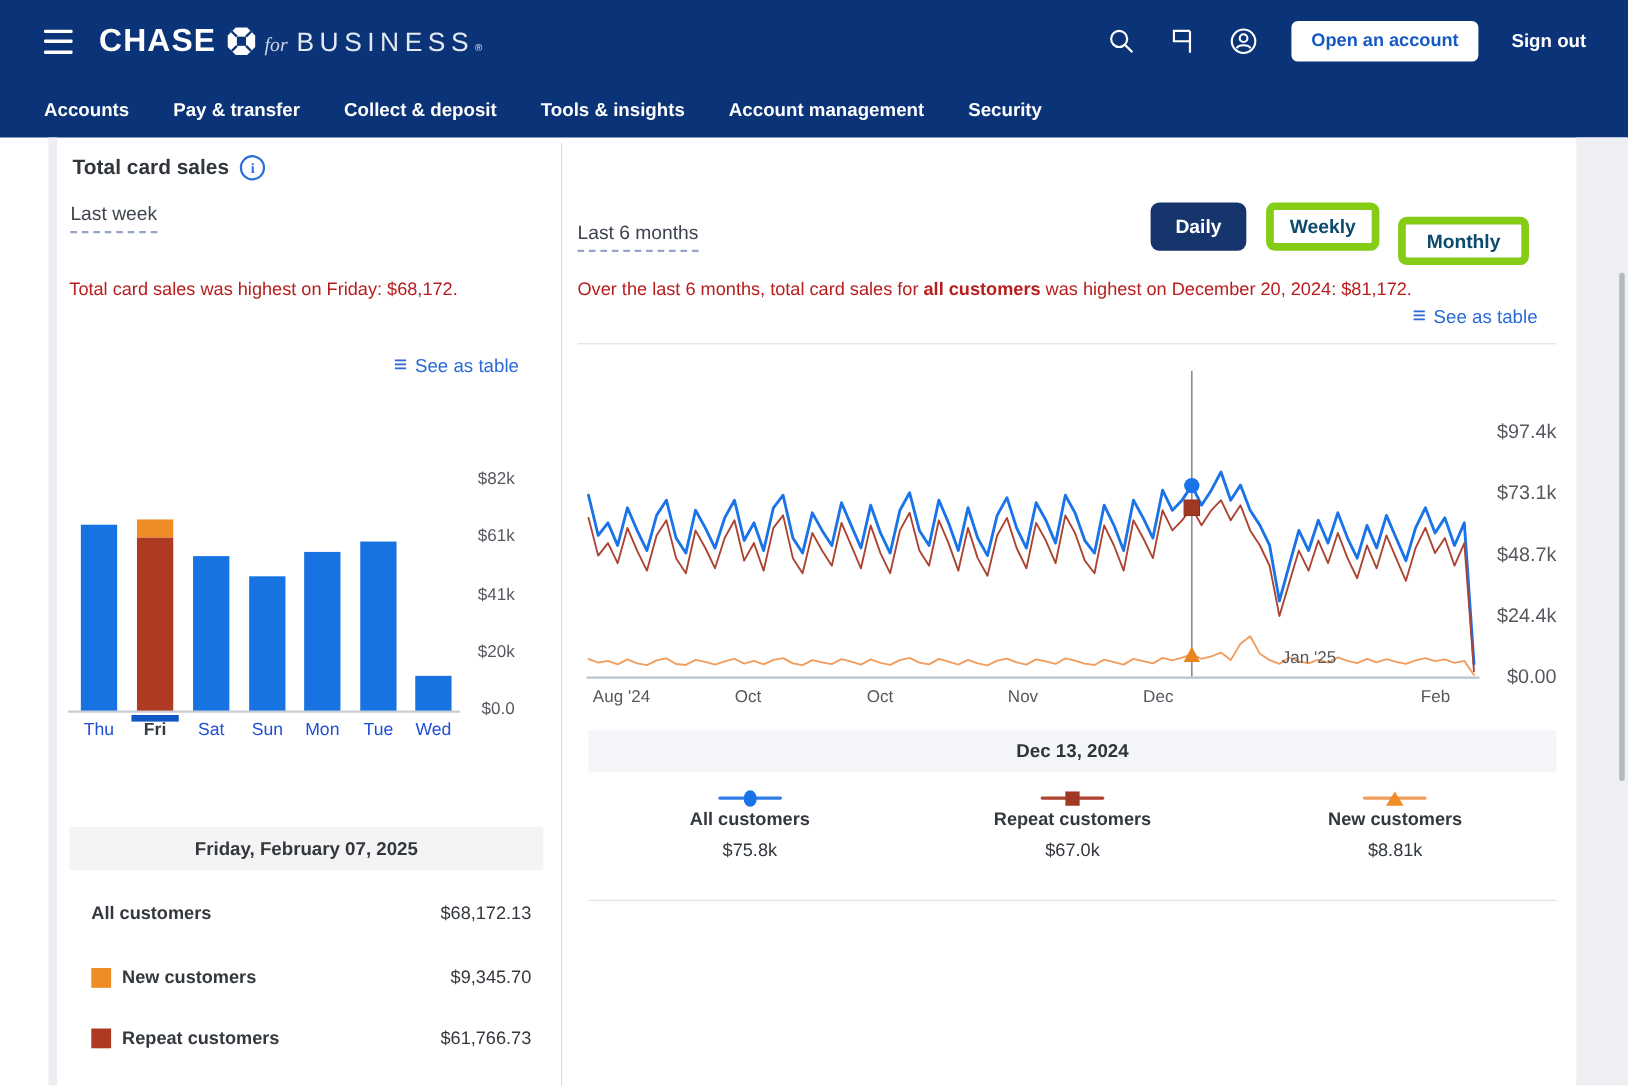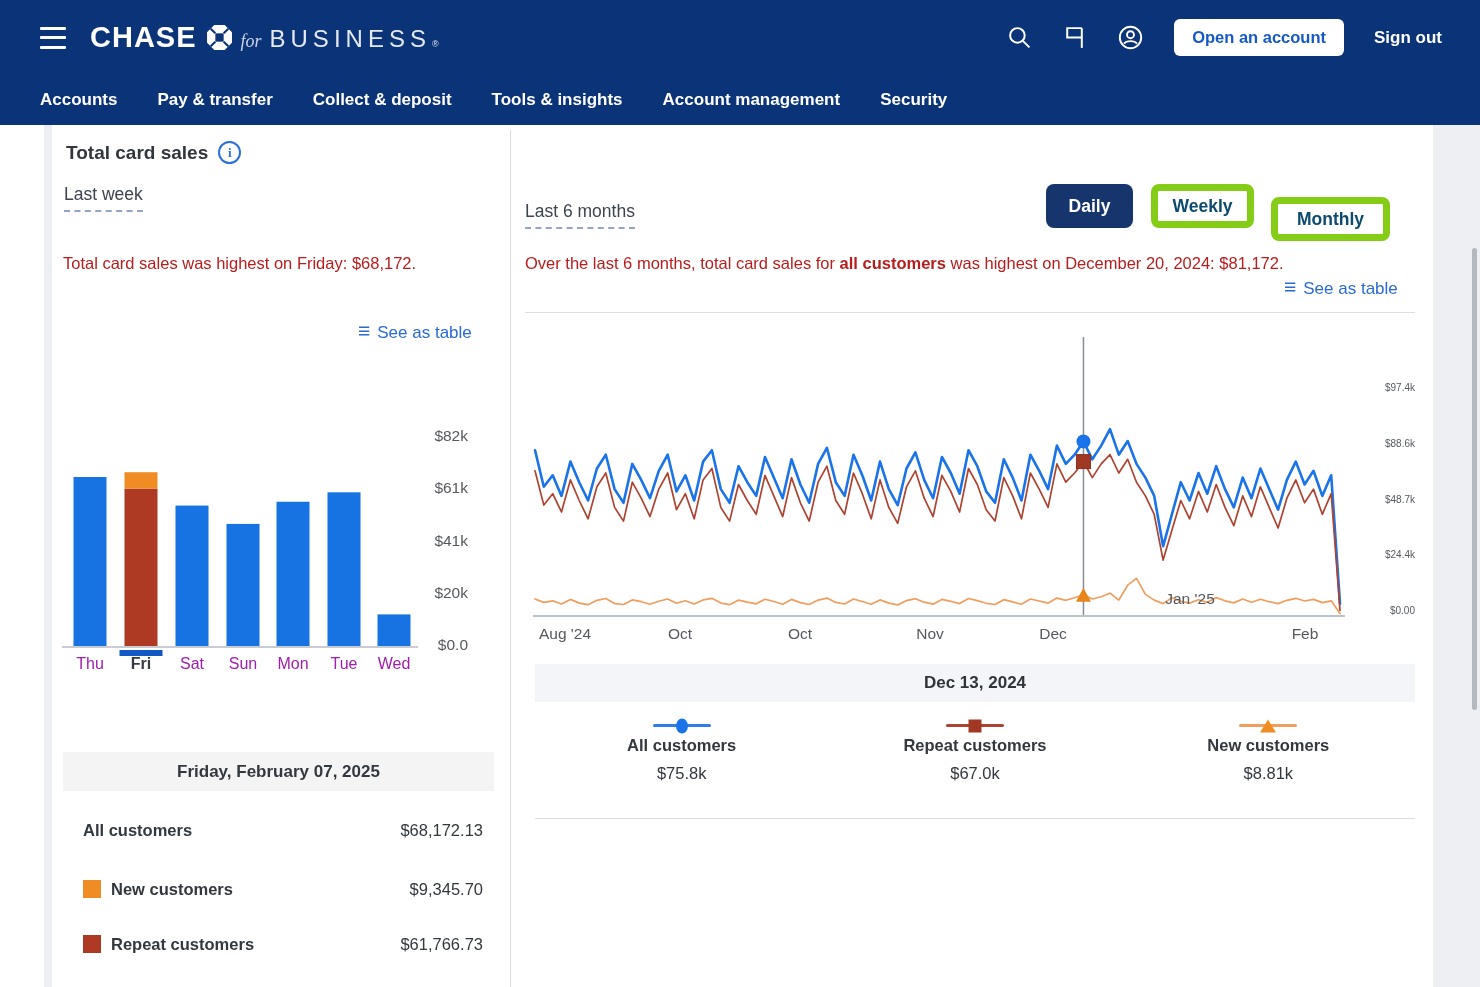--- a/index.html
+++ b/index.html
@@ -35,22 +35,22 @@
   .page-title{left:66px;top:141px;font-size:19px;font-weight:bold;color:#31363d;display:flex;align-items:center;gap:10px;}
   .info-i{width:19px;height:19px;border:2px solid #2a6fdb;border-radius:50%;color:#2a6fdb;
           display:inline-flex;align-items:center;justify-content:center;
           font:bold 13px "Liberation Serif",serif;cursor:pointer;}
   .info-i::after{content:"i";}
   .period{font-size:17.5px;color:#3e4450;border-bottom:2px dashed #94a3c6;padding-bottom:5px;cursor:pointer;}
   .summary{font-size:16.5px;color:#b91c1c;}
   .seetable{display:flex;align-items:center;gap:7px;color:#2a6ad4;font-size:17px;cursor:pointer;text-decoration:none;}
   .seetable .licon::before{content:"≡";font-size:21px;line-height:14px;}
   .ytick-left{position:absolute;left:398px;width:70px;text-align:right;font-size:15.5px;color:#55585e;}
-  .ytick-right{position:absolute;left:1345px;width:70px;text-align:right;font-size:10px;color:#55585e;}
-  .bar-xlabel{position:absolute;width:54px;text-align:center;top:655px;font-size:16px;color:#a21caf;}
+  .ytick-right{position:absolute;left:1345px;width:70px;text-align:right;font-size:18px;color:#55585e;}
+  .bar-xlabel{position:absolute;width:54px;text-align:center;top:655px;font-size:16px;color:#1d4ed8;}
   .bar-xlabel.sel{font-weight:bold;color:#363b42;}
   .line-xlabel{position:absolute;width:84px;text-align:center;top:625px;font-size:15.5px;color:#55585e;}
   
   .t-head{left:63px;top:752px;width:431px;height:39px;background:#f4f4f5;
           display:flex;align-items:center;justify-content:center;
           font-size:17px;font-weight:bold;color:#33383f;}
   .t-row{left:63px;width:431px;height:24px;display:flex;align-items:center;
          padding:0 11px 0 20px;box-sizing:border-box;font-size:16.5px;color:#33383f;}
   .t-row .lbl{font-weight:bold;}
   .t-row .val{margin-left:auto;font-weight:normal;}
@@ -247,21 +247,21 @@
     <div class="abs bar-xlabel" style="left: 216px; top: 655px;">Sun</div>
     <div class="abs bar-xlabel" style="left: 266px; top: 655px;">Mon</div>
     <div class="abs bar-xlabel" style="left: 317px; top: 655px;">Tue</div>
     <div class="abs bar-xlabel" style="left: 367px; top: 655px;">Wed</div>
     <div class="ytick-left" style="left: 398px; top: 427px;">$82k</div>
     <div class="ytick-left" style="left: 398px; top: 479.25px;">$61k</div>
     <div class="ytick-left" style="left: 398px; top: 531.5px;">$41k</div>
     <div class="ytick-left" style="left: 398px; top: 583.75px;">$20k</div>
     <div class="ytick-left" style="left: 398px; top: 636px;">$0.0</div>
     <div class="ytick-right" style="left: 1345px; top: 382px;">$97.4k</div>
-    <div class="ytick-right" style="left: 1345px; top: 437.75px;">$88.6k</div>
+    <div class="ytick-right" style="left: 1345px; top: 437.75px;">$73.1k</div>
     <div class="ytick-right" style="left: 1345px; top: 493.5px;">$48.7k</div>
     <div class="ytick-right" style="left: 1345px; top: 549.25px;">$24.4k</div>
     <div class="ytick-right" style="left: 1345px; top: 605px;">$0.00</div>
     <div class="line-xlabel" style="left: 523px; top: 625px;">Aug '24</div>
     <div class="line-xlabel" style="left: 638px; top: 625px;">Oct</div>
     <div class="line-xlabel" style="left: 758px; top: 625px;">Oct</div>
     <div class="line-xlabel" style="left: 888px; top: 625px;">Nov</div>
     <div class="line-xlabel" style="left: 1011px; top: 625px;">Dec</div>
     <div class="line-xlabel" style="left: 1148px; top: 590px;">Jan '25</div>
     <div class="line-xlabel" style="left: 1263px; top: 625px;">Feb</div>

